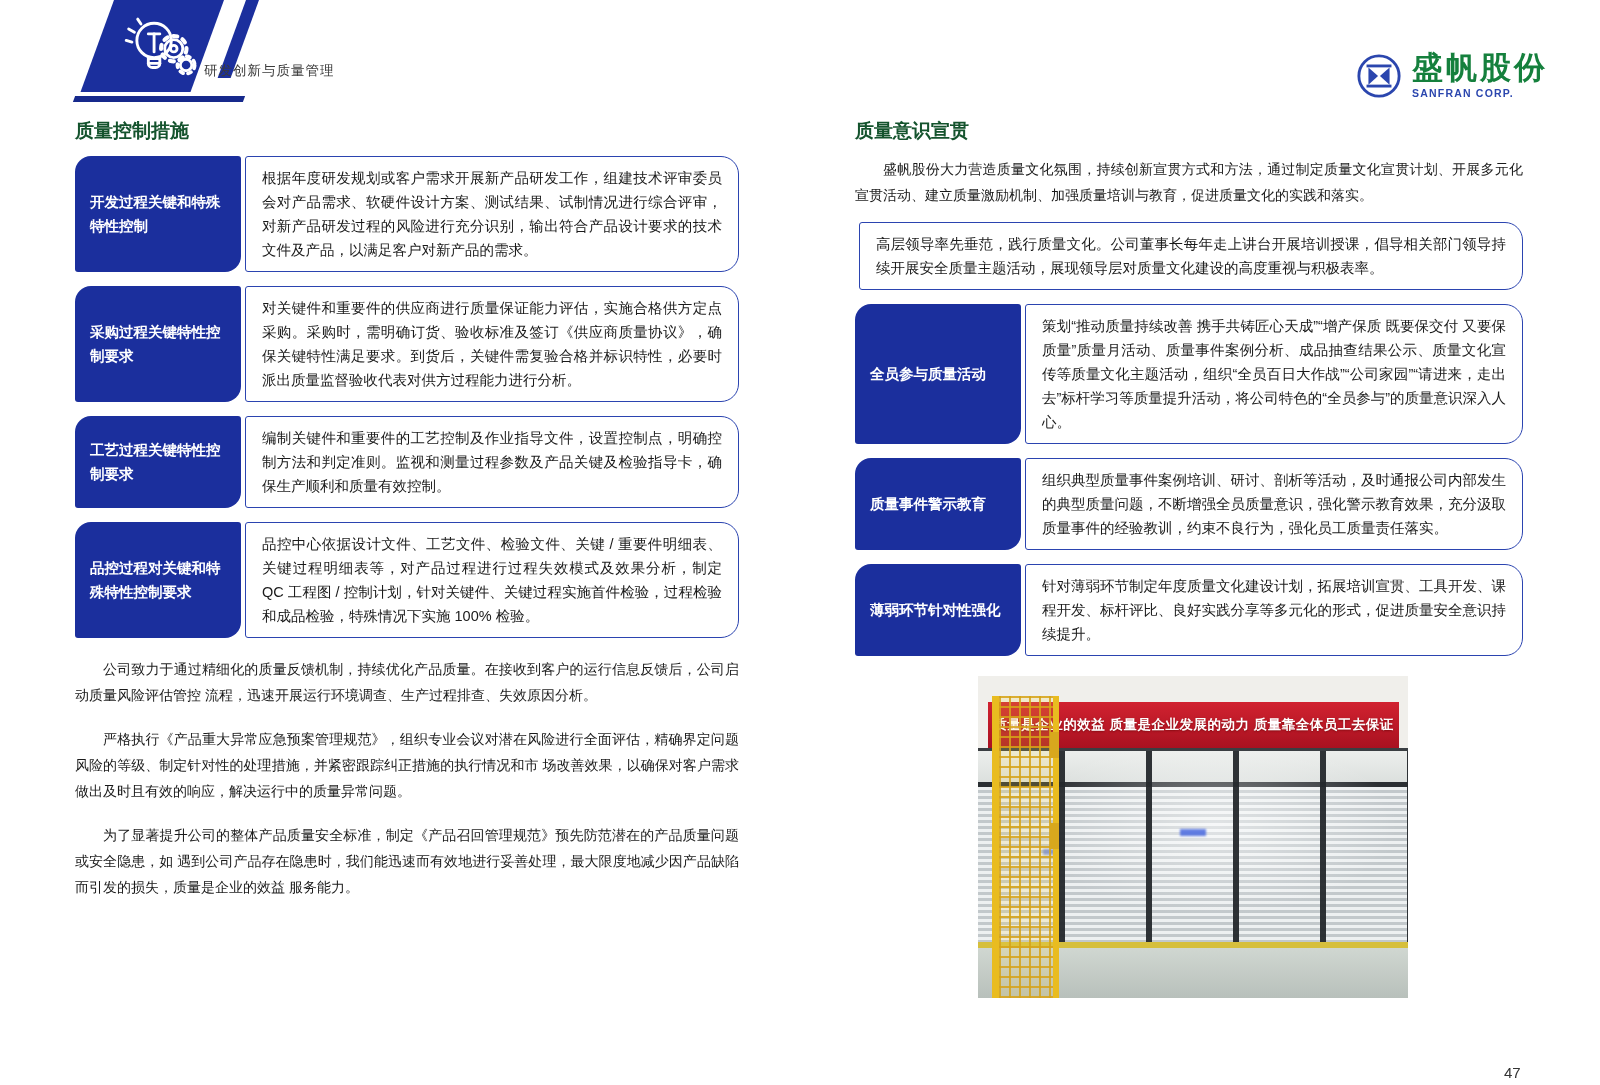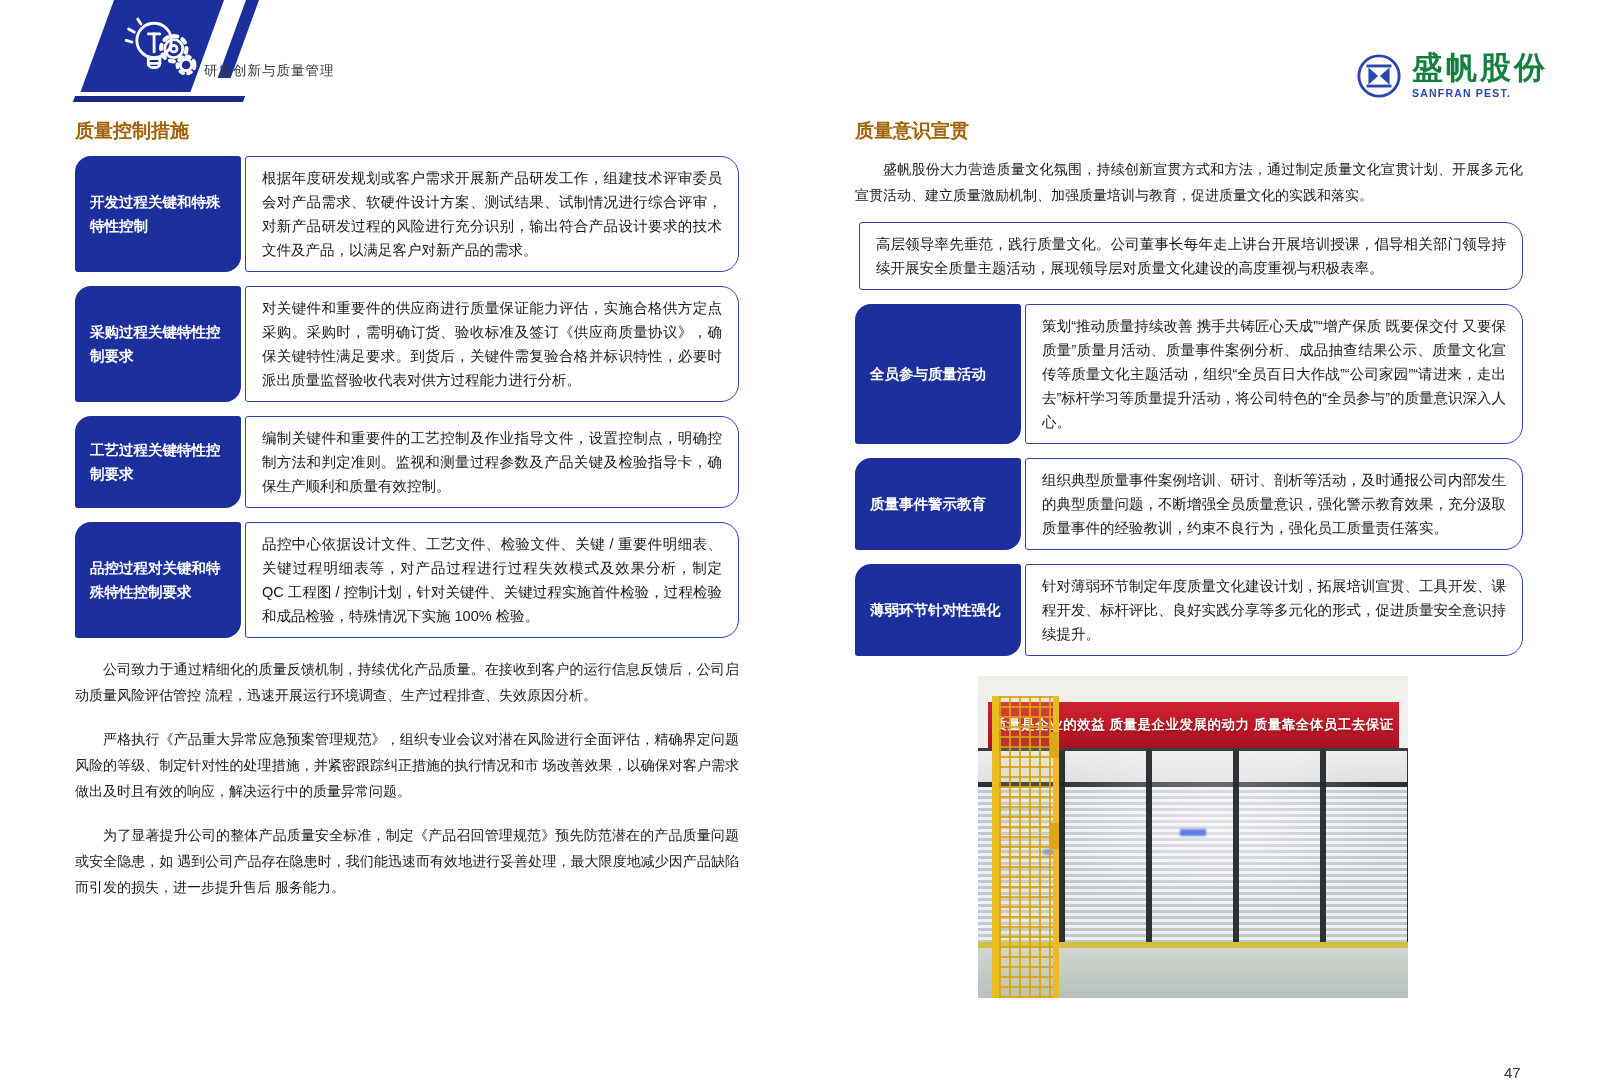--- a/index.html
+++ b/index.html
@@ -24,21 +24,21 @@
   .logo { position:absolute; left:1356px; top:52px; display:flex; align-items:center; }
   .logo-mark { width:46px; height:46px; margin-right:10px; }
   .logo-cn { font-size:31px; font-weight:bold; color:#15803d; letter-spacing:3px; line-height:1; }
   .logo-en { font-size:10.5px; font-weight:bold; color:#2B46AE; letter-spacing:1.2px; margin-top:4px; }
 
   
   .col { position:absolute; top:100px; }
   .col-left  { left:75px;  width:664px; }
   .col-right { left:855px; width:668px; }
 
-  .section-title { font-size:19px; font-weight:bold; color:#a16207; margin:18px 0 12px; }
+  .section-title { font-size:19px; font-weight:bold; color:#14532d; margin:18px 0 12px; }
 
   .body-text { font-size:14px; line-height:26px; text-align:justify; text-indent:2em; margin:0 0 14px; }
   .body-text.follow { margin:18px 0 0; }
 
   
   .row { display:flex; align-items:stretch; margin-bottom:14px; }
   .row-label {
     flex:0 0 166px; box-sizing:border-box;
     background:#1B2F9D; color:#fff; font-weight:bold;
     font-size:14.5px; line-height:24px;
@@ -128,21 +128,21 @@
         <circle cx="24" cy="24" r="21"></circle>
         <line x1="11" y1="13.5" x2="37" y2="13.5"></line>
         <line x1="11" y1="34.5" x2="37" y2="34.5"></line>
       </g>
       <polygon points="13,15 13,33 23,24" fill="#2B46AE"></polygon>
       <polygon points="35,15 35,33 25,24" fill="#2B46AE"></polygon>
     </svg>
   </div>
   <div>
     <div class="logo-cn">盛帆股份</div>
-    <div class="logo-en">SANFRAN PEST.</div>
+    <div class="logo-en">SANFRAN CORP.</div>
   </div>
 </div>
 
 <div class="col col-left">
   <div class="section-title">质量控制措施</div>
 
   <div class="row">
     <div class="row-label">开发过程关键和特殊特性控制</div>
     <div class="row-content">根据年度研发规划或客户需求开展新产品研发工作，组建技术评审委员会对产品需求、软硬件设计方案、测试结果、试制情况进行综合评审，对新产品研发过程的风险进行充分识别，输出符合产品设计要求的技术文件及产品，以满足客户对新产品的需求。</div>
   </div>
@@ -154,21 +154,21 @@
     <div class="row-label">工艺过程关键特性控制要求</div>
     <div class="row-content">编制关键件和重要件的工艺控制及作业指导文件，设置控制点，明确控制方法和判定准则。监视和测量过程参数及产品关键及检验指导卡，确保生产顺利和质量有效控制。</div>
   </div>
   <div class="row">
     <div class="row-label">品控过程对关键和特殊特性控制要求</div>
     <div class="row-content">品控中心依据设计文件、工艺文件、检验文件、关键 / 重要件明细表、关键过程明细表等，对产品过程进行过程失效模式及效果分析，制定 QC 工程图 / 控制计划，针对关键件、关键过程实施首件检验，过程检验和成品检验，特殊情况下实施 100% 检验。</div>
   </div>
 
   <p class="body-text follow">公司致力于通过精细化的质量反馈机制，持续优化产品质量。在接收到客户的运行信息反馈后，公司启动质量风险评估管控 流程，迅速开展运行环境调查、生产过程排查、失效原因分析。</p>
   <p class="body-text follow">严格执行《产品重大异常应急预案管理规范》，组织专业会议对潜在风险进行全面评估，精确界定问题风险的等级、制定针对性的处理措施，并紧密跟踪纠正措施的执行情况和市 场改善效果，以确保对客户需求做出及时且有效的响应，解决运行中的质量异常问题。</p>
-  <p class="body-text follow">为了显著提升公司的整体产品质量安全标准，制定《产品召回管理规范》预先防范潜在的产品质量问题或安全隐患，如 遇到公司产品存在隐患时，我们能迅速而有效地进行妥善处理，最大限度地减少因产品缺陷而引发的损失，进一步提升售后 服务能力。</p>
+  <p class="body-text follow">为了显著提升公司的整体产品质量安全标准，制定《产品召回管理规范》预先防范潜在的产品质量问题或安全隐患，如 遇到公司产品存在隐患时，我们能迅速而有效地进行妥善处理，最大限度地减少因产品缺陷而引发的损失，质量是企业的效益 服务能力。</p>
 </div>
 
 <div class="col col-right">
   <div class="section-title">质量意识宣贯</div>
   <p class="body-text">盛帆股份大力营造质量文化氛围，持续创新宣贯方式和方法，通过制定质量文化宣贯计划、开展多元化宣贯活动、建立质量激励机制、加强质量培训与教育，促进质量文化的实践和落实。</p>
 
   <div class="row">
     <div class="row-content">高层领导率先垂范，践行质量文化。公司董事长每年走上讲台开展培训授课，倡导相关部门领导持续开展安全质量主题活动，展现领导层对质量文化建设的高度重视与积极表率。</div>
   </div>
   <div class="row">

